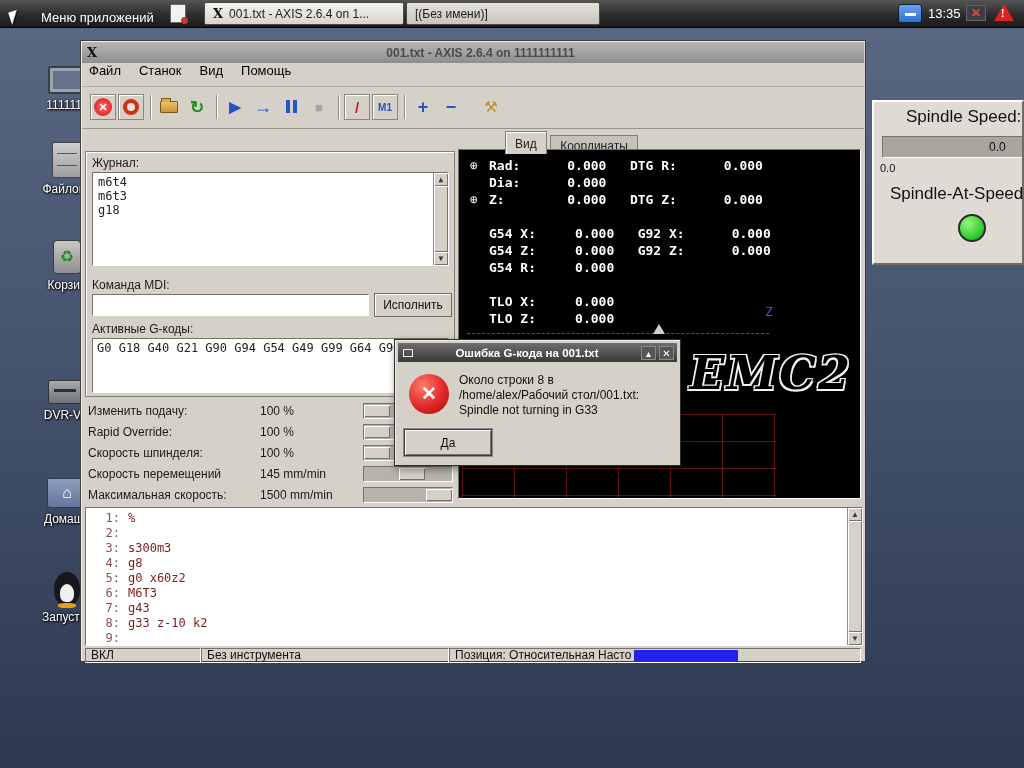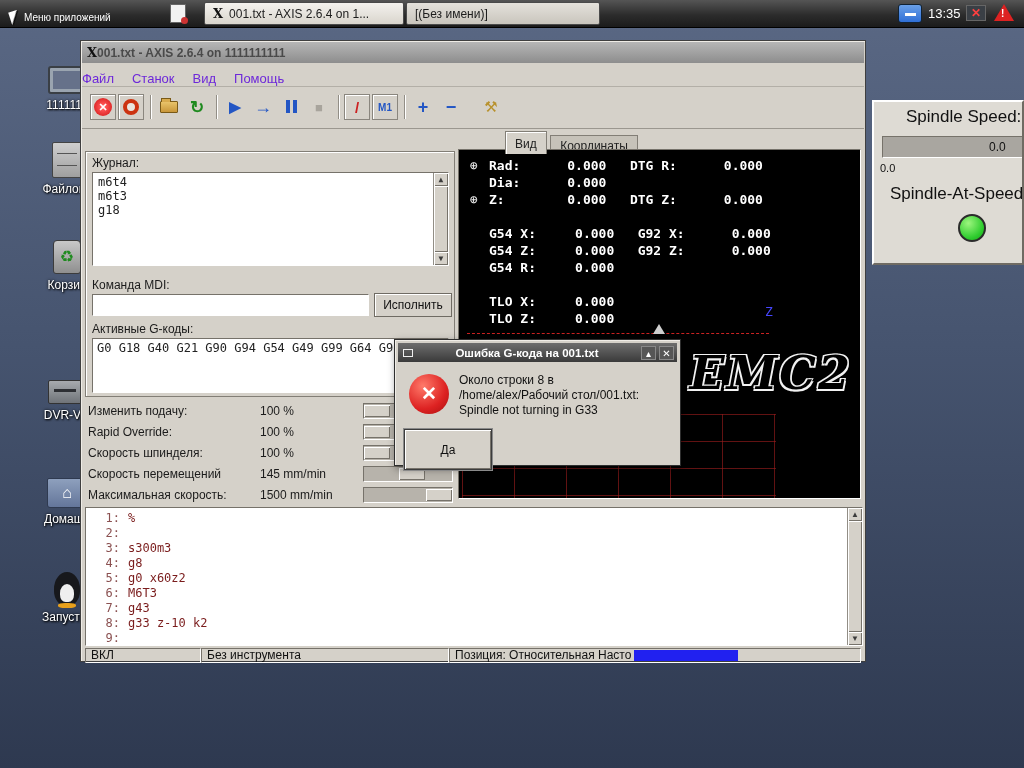--- a/index.html
+++ b/index.html
@@ -19,41 +19,41 @@
   .ic-trash { width:28px; height:34px; background:linear-gradient(#c8c8c8,#8f8f8f); border:1px solid #3c3c3c; border-radius:4px 4px 3px 3px; color:#1f8a1f; font-size:16px; line-height:32px; }
   .ic-dvr { width:38px; height:24px; background:linear-gradient(#a7aaae,#6f7378); border:1px solid #333; border-radius:2px; position:relative; }
   .ic-dvr:after { content:""; position:absolute; left:5px; top:8px; width:22px; height:3px; background:#2d2f33; }
   .ic-home { width:40px; height:30px; background:linear-gradient(#8ea0bd,#64769a); border:1px solid #2f3a50; border-radius:2px 6px 3px 3px; color:#fff; font-size:16px; line-height:28px; }
   .ic-tux { width:26px; height:34px; background:#17181c; border-radius:50% 50% 45% 45%; position:relative; }
   .ic-tux:before { content:""; position:absolute; left:6px; top:12px; width:14px; height:18px; background:#efefef; border-radius:50% 50% 40% 40%; }
   .ic-tux:after { content:""; position:absolute; left:4px; bottom:-2px; width:18px; height:5px; background:#e8a01c; border-radius:40%; }
 
   
   #taskbar { position:absolute; left:0; top:0; width:1024px; height:28px; background:linear-gradient(#555 0%, #2c2c2c 55%, #1b1b1b 100%); border-bottom:1px solid #000; z-index:50; }
-  .menu-btn { position:absolute; left:2px; top:1px; height:32px; display:flex; align-items:center; gap:5px; padding:0 8px; color:#fff; font-size:10px; }
+  .menu-btn { position:absolute; left:2px; top:1px; height:32px; display:flex; align-items:center; gap:22px; padding:0 8px; color:#fff; font-size:13px; }
   .ptr-ico { width:0; height:0; border-top:13px solid #fff; border-right:9px solid transparent; transform:rotate(-18deg); filter:drop-shadow(1px 1px 0 #000); }
   .launch-ico { position:absolute; left:170px; top:4px; width:16px; height:19px; background:#f2f2f2; border:1px solid #666; }
   .launch-ico:after { content:""; position:absolute; right:-3px; bottom:-2px; width:7px; height:7px; border-radius:50%; background:#c33; }
   .winbtn { position:absolute; top:2px; height:23px; border:1px solid #4a4a4a; border-radius:2px; background:linear-gradient(#f4f2ee,#d9d5cd); font-size:12px; color:#1c1c1c; display:flex; align-items:center; gap:6px; padding:0 8px; overflow:hidden; white-space:nowrap; }
   .winbtn.dim { background:linear-gradient(#e4e1db,#c9c5bd); }
   .xglyph { font-family:"DejaVu Serif",serif; font-weight:bold; font-size:13px; color:#111; }
   .tray-blue { position:absolute; left:898px; top:4px; width:24px; height:19px; background:linear-gradient(#6aa0e8,#2f6fd6); border:1px solid #123; border-radius:3px; }
   .tray-blue:after { content:""; position:absolute; left:6px; top:8px; width:11px; height:3px; background:#fff; }
   .clock { position:absolute; left:928px; top:6px; color:#fff; font-size:13px; }
   .tray-red { position:absolute; left:966px; top:5px; width:20px; height:16px; background:#3a3f45; border:1px solid #666; color:#ff4040; font-weight:bold; font-size:12px; line-height:14px; text-align:center; }
   .tray-warn { position:absolute; left:994px; top:4px; width:0; height:0; border-left:10px solid transparent; border-right:10px solid transparent; border-bottom:17px solid #d22; }
   .tray-warn span { position:absolute; left:-3px; top:4px; color:#fff; font-size:10px; font-weight:bold; }
   .inset  { border:1px solid; border-color:#76726a #ffffff #ffffff #76726a; background:#fff; }
 
   
   #axis { position:absolute; left:80px; top:40px; width:786px; height:622px; background:#d5d1c9; border:1px solid #3f3f3f; box-shadow:inset 1px 1px 0 #efece6; z-index:10; }
   .titlebar { position:absolute; left:1px; right:1px; top:1px; height:21px; background:linear-gradient(#b6b6b6,#8d8d8d); display:flex; align-items:center; }
-  .titlebar .t { flex:1; font-size:12px; font-weight:bold; color:#4a4a4a; }
+  .titlebar .t { flex:1; text-align:center; font-size:12px; font-weight:bold; color:#4a4a4a; }
   .titlebar .wicon { margin-left:5px; font-family:"DejaVu Serif",serif; font-weight:bold; font-size:13px; color:#111; }
-  .menubar { position:absolute; left:1px; top:22px; height:24px; right:1px; display:flex; align-items:flex-end; gap:18px; padding-left:0; font-size:13px; color:#6d28d9; border-bottom:1px solid #b3afa7; }
+  .menubar { position:absolute; left:1px; top:22px; height:24px; right:1px; display:flex; align-items:flex-start; gap:18px; padding-left:7px; font-size:13px; color:#000000; border-bottom:1px solid #b3afa7; }
   .toolbar { position:absolute; left:1px; top:46px; right:1px; height:42px; border-bottom:1px solid #9b978f; }
   .tb { position:absolute; top:7px; width:26px; height:26px; display:flex; align-items:center; justify-content:center; background:transparent; border:none; font-size:15px; }
   .tb.box { border:1px solid #8a867e; box-shadow:inset 1px 1px 0 #fff; background:#d5d1c9; }
   .tsep { position:absolute; top:8px; width:2px; height:24px; border-left:1px solid #928e86; border-right:1px solid #fff; }
   .estop-circle { width:18px; height:18px; border-radius:50%; background:radial-gradient(#f55 20%, #c11); color:#fff; font-size:11px; font-weight:bold; line-height:18px; text-align:center; }
   .power-ring { width:16px; height:16px; border-radius:50%; border:4px solid #cc3311; background:#e9e6df; }
   .folder-ico { width:18px; height:12px; background:linear-gradient(#e8c36a,#c9973a); border:1px solid #7a5a17; border-radius:1px; position:relative; }
   .folder-ico:before { content:""; position:absolute; left:0; top:-4px; width:8px; height:3px; background:#d8ab4e; border:1px solid #7a5a17; border-bottom:none; }
   .g-green { color:#1f8a1f; font-weight:bold; font-size:17px; }
   .g-blue { color:#2356c4; font-weight:bold; }
@@ -116,21 +116,21 @@
 
   
   #dlg { position:absolute; left:394px; top:339px; width:287px; height:127px; background:#d5d1c9; border:1px solid #2e2e2e; box-shadow:inset 1px 1px 0 #f0ede7, 2px 3px 8px rgba(0,0,0,.45); z-index:40; }
   .dlg-title { position:absolute; left:3px; right:3px; top:3px; height:19px; background:linear-gradient(#6e6e6e,#3a3a3a); display:flex; align-items:center; color:#fff; }
   .dlg-title .dt { flex:1; text-align:center; font-size:11.5px; font-weight:bold; }
   .dlg-wicon { width:10px; height:8px; border:1.5px solid #efefef; margin-left:5px; }
   .dlg-btn { width:15px; height:14px; font-size:10px; line-height:13px; text-align:center; color:#fff; margin-right:3px; background:#565656; border:1px solid #888; }
   .err-ico { position:absolute; left:14px; top:34px; width:40px; height:40px; border-radius:50%; background:radial-gradient(circle at 35% 30%, #ff7a6a, #dd2222 60%, #a80f0f); color:#fff; font-size:19px; font-weight:bold; text-align:center; line-height:40px; }
   .dlg-lines { position:absolute; left:64px; top:33px; font-size:12px; color:#111; }
   .dlg-lines div { height:15px; white-space:nowrap; }
-  .yes-btn { position:absolute; left:9px; top:89px; width:88px; height:41px; font-size:12px; color:#111; background:#d5d1c9; border:1px solid #3c3c3c; box-shadow:inset 1px 1px 0 #fff, inset -1px -1px 0 #76726a, 0 0 0 1px #8a8a8a; }
+  .yes-btn { position:absolute; left:9px; top:89px; width:88px; height:27px; font-size:12px; color:#111; background:#d5d1c9; border:1px solid #3c3c3c; box-shadow:inset 1px 1px 0 #fff, inset -1px -1px 0 #76726a, 0 0 0 1px #8a8a8a; }
 
   
   #spanel { position:absolute; left:872px; top:100px; width:152px; height:165px; background:#dedbd4; border:2px solid; border-color:#fff #6f6b63 #6f6b63 #fff; overflow:hidden; z-index:5; }
   .sp-title { position:absolute; left:32px; top:5px; font-size:17px; color:#111; white-space:nowrap; }
   .sp-bar { position:absolute; left:8px; top:34px; width:160px; height:22px; background:#a9a6a0; border:1px solid; border-color:#76726a #fff #fff #76726a; }
   .sp-bar span { position:absolute; left:106px; top:3px; font-size:12px; color:#111; }
   .sp-scale { position:absolute; left:6px; top:60px; font-size:11px; color:#111; }
   .sp-atspeed { position:absolute; left:16px; top:82px; font-size:17px; color:#111; white-space:nowrap; }
   .led { position:absolute; left:84px; top:112px; width:28px; height:28px; border-radius:50%; border:2px solid #2b2b2b; background:radial-gradient(circle at 35% 30%, #9cf57e, #2ecc2e 65%, #18a018); }
 </style>

